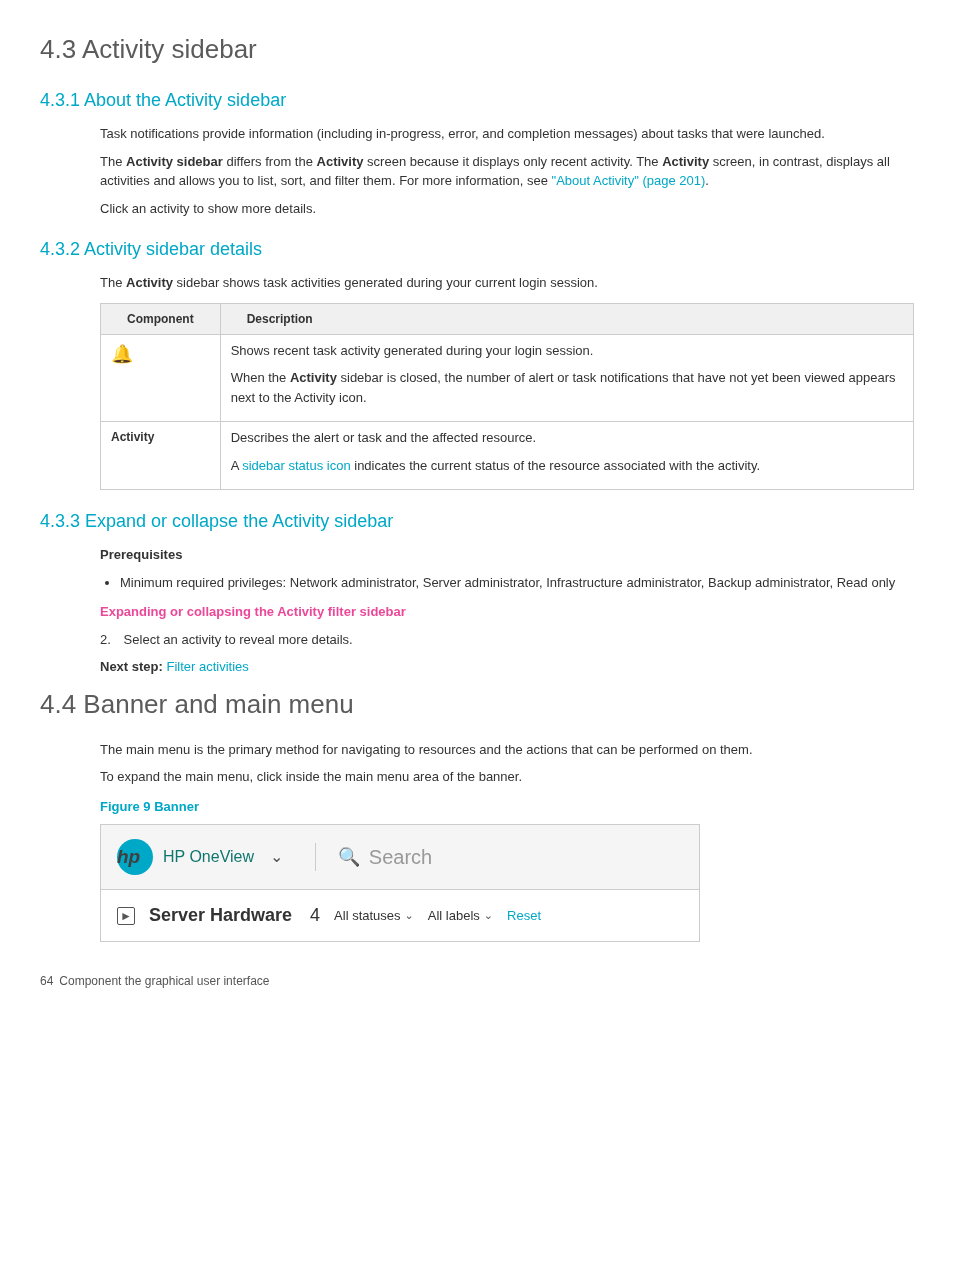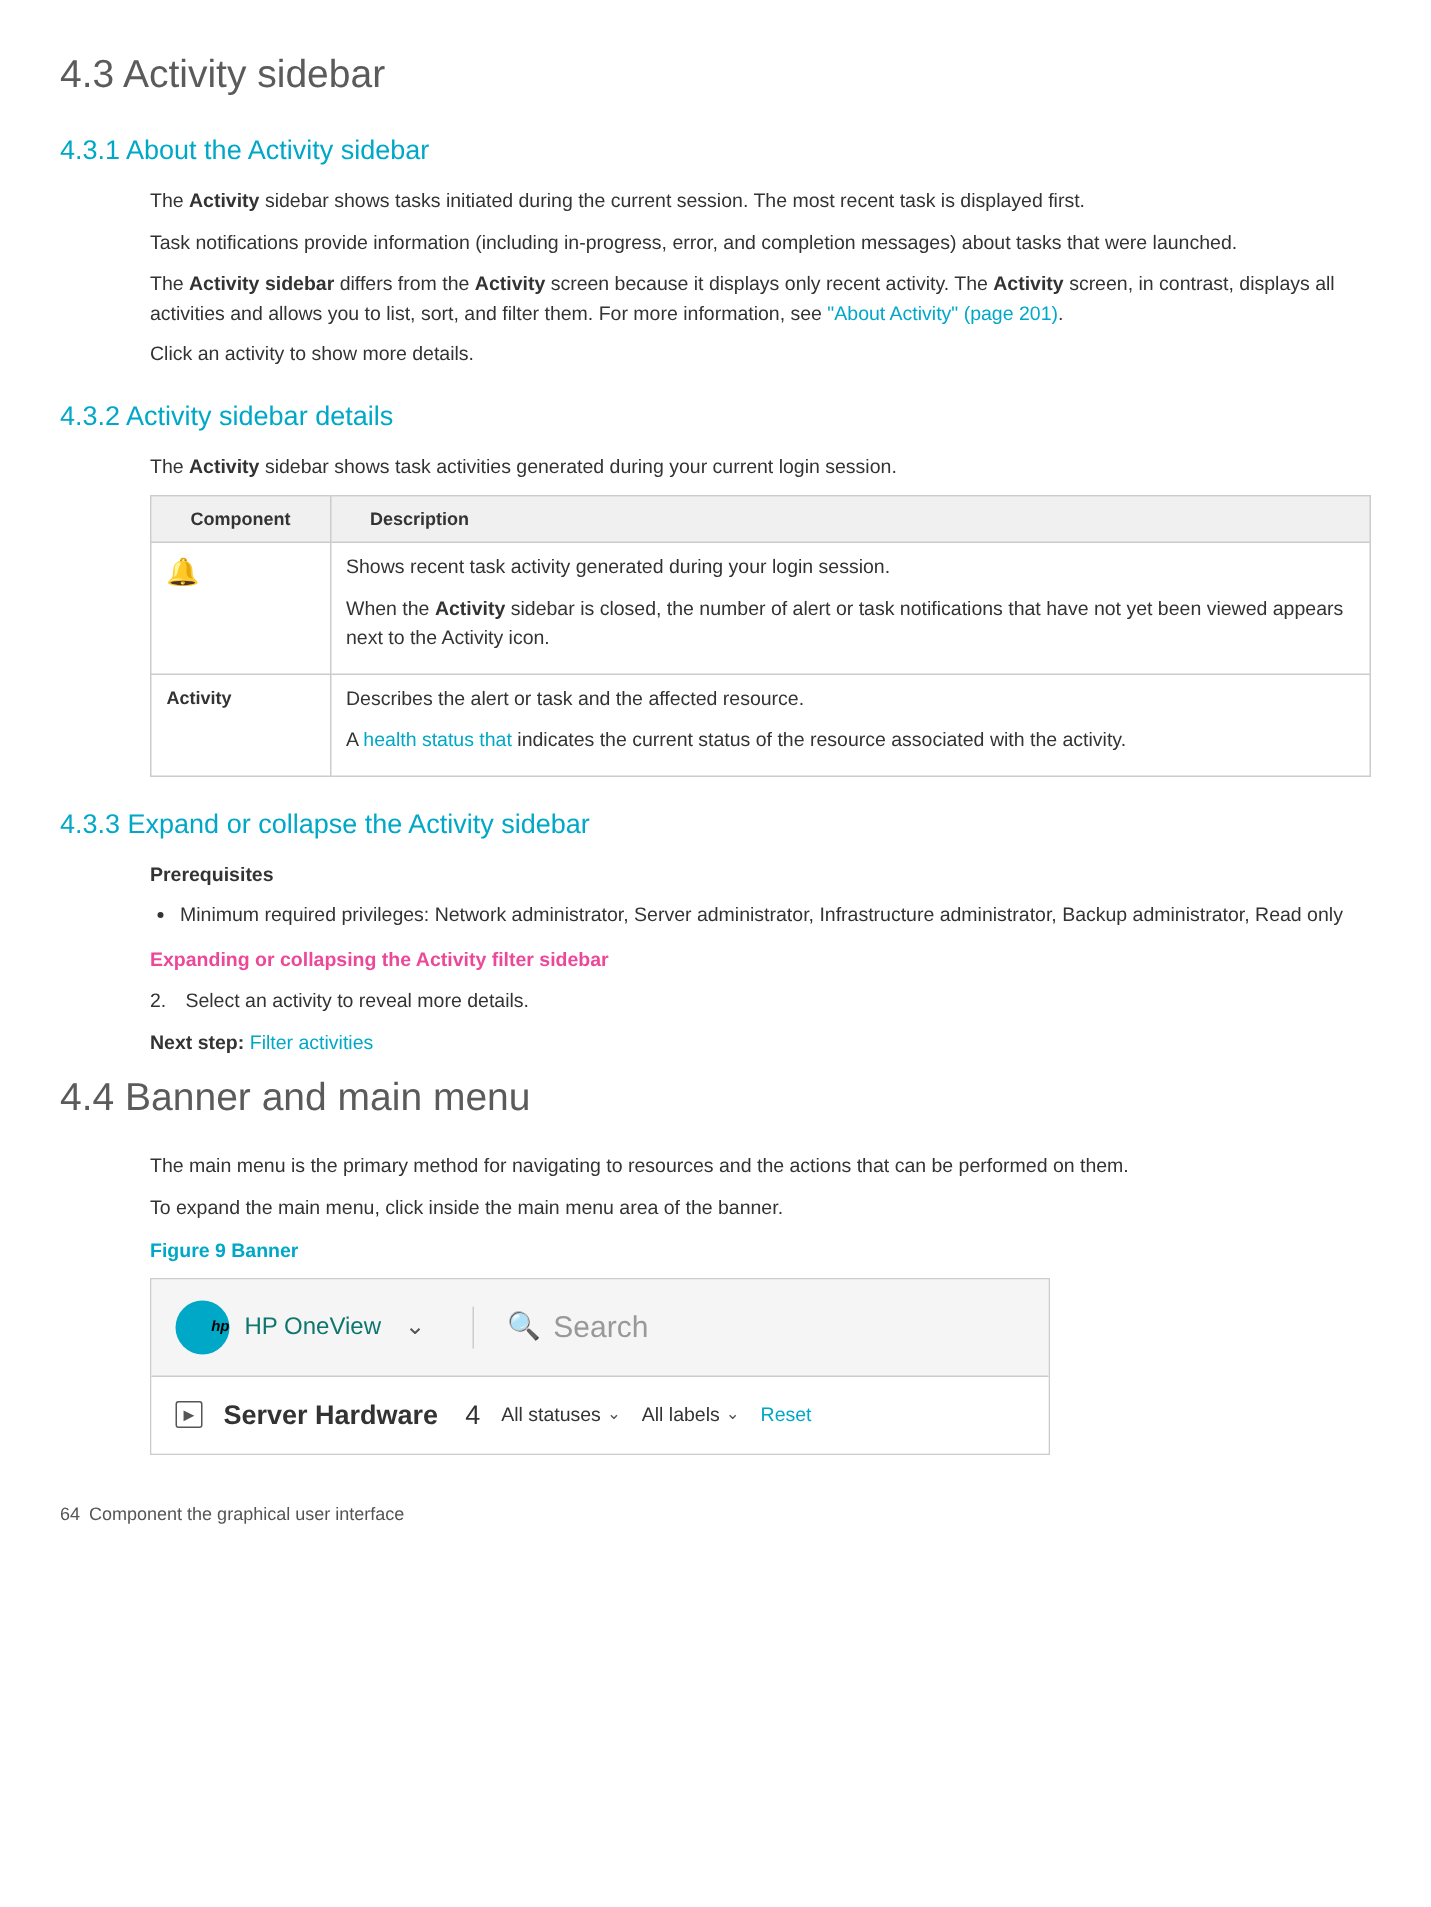--- a/index.html
+++ b/index.html
@@ -135,24 +135,24 @@
       align-items: center;
       gap: 10px;
     }
     .hp-logo {
       width: 36px;
       height: 36px;
       border-radius: 50%;
       background: #00a8c7;
       display: flex;
       align-items: center;
-      justify-content: flex-end;
-      color: #000000;
-      font-weight: bold;
-      font-size: 10px;
+      justify-content: flex-start;
+      color: #404040;
+      font-weight: bold;
+      font-size: 19px;
       font-style: italic;
       flex-shrink: 0;
     }
     .banner-brand {
       font-size: 16px;
       color: #0f766e;
       margin-right: 6px;
     }
     .chevron-down {
       font-size: 16px;
@@ -240,21 +240,20 @@
       font-size: 12px;
     }
   </style>
 </head>
 <body>
 
 <h1 class="section-title">4.3 Activity sidebar</h1>
 
 <h2 class="subsection-title">4.3.1 About the Activity sidebar</h2>
 <div class="content-block">
-  <p>The <span class="bold">Activity</span> sidebar shows tasks initiated during the current session. The most recent task is displayed first.</p>
   <p>Task notifications provide information (including in-progress, error, and completion messages) about tasks that were launched.</p>
   <p>The <span class="bold">Activity sidebar</span> differs from the <span class="bold">Activity</span> screen because it displays only recent activity. The <span class="bold">Activity</span> screen, in contrast, displays all activities and allows you to list, sort, and filter them. For more information, see <a class="link-blue">"About Activity" (page 201)</a>.</p>
   <p>Click an activity to show more details.</p>
 </div>
 
 <h2 class="subsection-title">4.3.2 Activity sidebar details</h2>
 <div class="content-block">
   <p>The <span class="bold">Activity</span> sidebar shows task activities generated during your current login session.</p>
   <table class="activity-table">
     <thead>
@@ -272,21 +271,21 @@
           <p>Shows recent task activity generated during your login session.</p>
           <p>When the <span class="bold">Activity</span> sidebar is closed, the number of alert or task notifications that have not yet been viewed appears next to the Activity icon.</p>
         </td>
       </tr>
       <tr>
         <td class="component-col">
           <span class="bold">Activity</span>
         </td>
         <td>
           <p>Describes the alert or task and the affected resource.</p>
-          <p>A <a class="link-blue">health status that</a> indicates the current status of the resource associated with the activity.</p>
+          <p>A <a class="link-blue">sidebar status icon</a> indicates the current status of the resource associated with the activity.</p>
         </td>
       </tr>
     </tbody>
   </table>
 </div>
 
 <h2 class="subsection-title">4.3.3 Expand or collapse the Activity sidebar</h2>
 <div class="content-block">
   <p class="prereq-heading">Prerequisites</p>
   <ul class="bullet-list">

